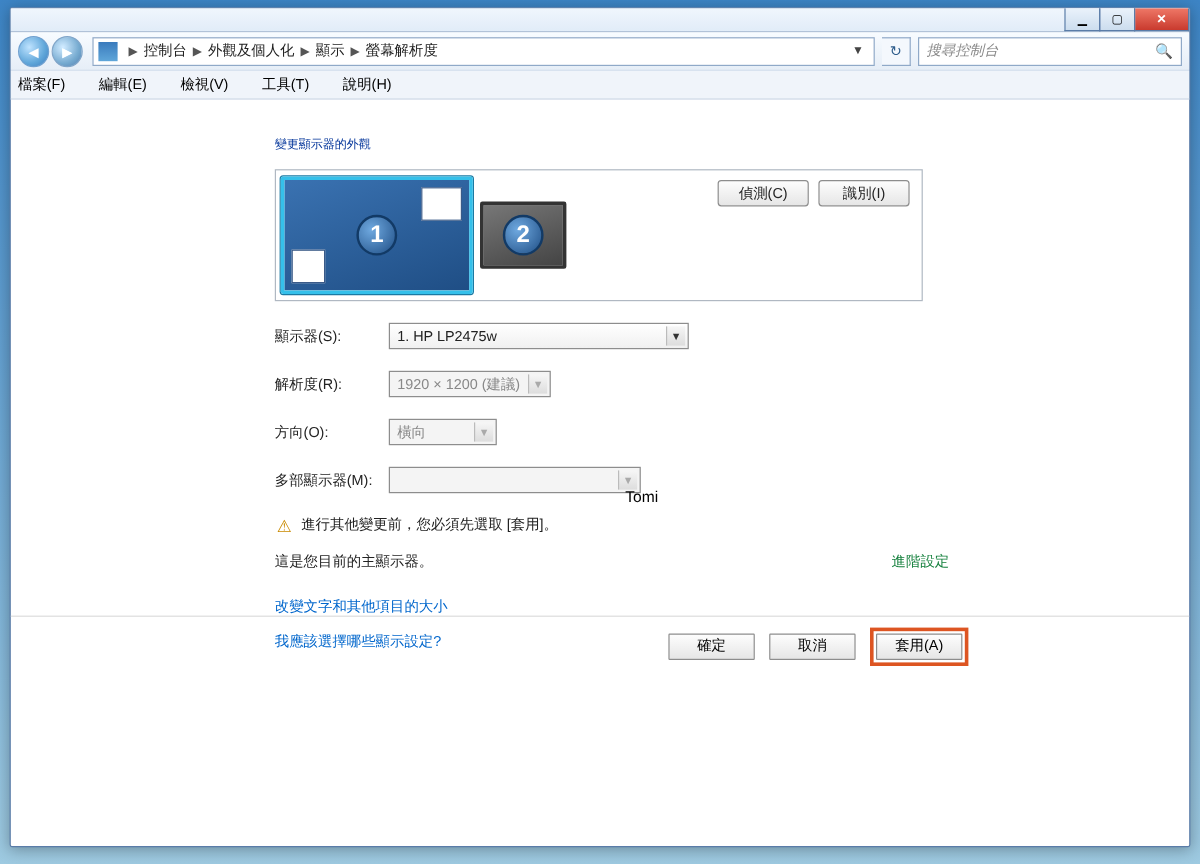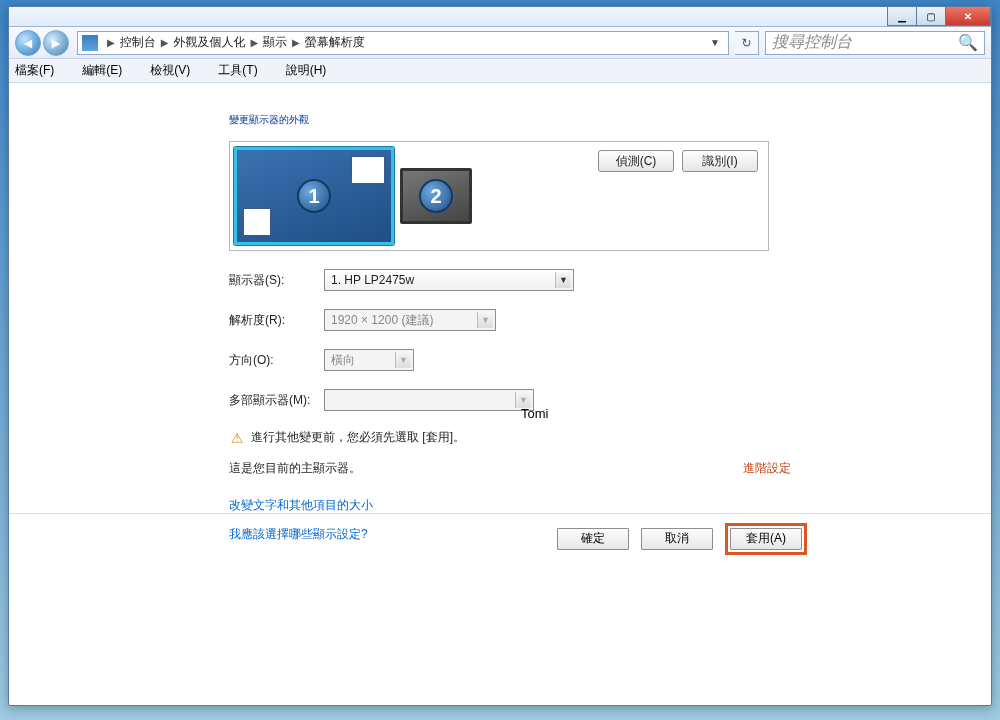--- a/index.html
+++ b/index.html
@@ -14,21 +14,21 @@
   .navbtns { display:flex; }
   .navarrow { width:26px; height:26px; border-radius:50%; background: radial-gradient(circle at 35% 35%, #bfe3ff, #5fa6d9 60%, #3a7bbd); border:1px solid #6ea0d0; display:flex; align-items:center; justify-content:center; color:#fff; font-size:14px; margin-right:2px;}
   .navarrow.dim { filter: grayscale(.3) brightness(1.05);}
   .addrbar { flex:1; height:24px; background:#fff; border:1px solid #8fa9c8; display:flex; align-items:center; font-size:12px; padding:0 4px; }
   .addrbar .icon-cp { width:16px; height:16px; background: linear-gradient(#3a7bbd,#5fa6d9); margin-right:4px;}
   .crumb { display:flex; align-items:center; color:#222;}
   .crumb span.sep { margin: 0 5px; color:#555; font-size:10px;}
   .addr-drop { margin-left:auto; display:flex; align-items:center;}
   .addr-drop div { width:18px; text-align:center; color:#444; font-size:10px; }
   .refresh { width:24px; height:24px; border:1px solid #8fa9c8; border-left:none; background:#f4f8fd; display:flex; align-items:center; justify-content:center; color:#2e5d8c; font-size:12px;}
-  .search { width:220px; height:24px; border:1px solid #8fa9c8; background:#fff; display:flex; align-items:center; padding:0 6px; font-size:16px; color:#888; font-style:italic;}
+  .search { width:220px; height:24px; border:1px solid #8fa9c8; background:#fff; display:flex; align-items:center; padding:0 6px; font-size:12px; color:#888; font-style:italic;}
   .search .sicon { margin-left:auto; color:#2e5d8c; font-style:normal;}
   .menubar { height:24px; background:#f0f4fa; border-bottom:1px solid #d0dae6; display:flex; align-items:center; font-size:12px; padding:0 6px; gap:28px;}
   .content { position:relative; padding: 30px 0 0 220px; font-size:12px; color:#222;}
   .heading { font-size:10px; color:#003399; margin-bottom:14px;}
   .displaybox { width:540px; height:110px; border:1px solid #b0b8c2; background:#fff; position:relative; display:flex; align-items:center; padding:4px;}
   .mon-arrange { display:flex; align-items:center; height:100%; }
   .mon { border-radius:2px; display:flex; align-items:center; justify-content:center; position:relative;}
   .mon1 { width:160px; height:98px; background: linear-gradient(160deg,#3a72b1,#1f4e85); border:3px solid #35c0ea; box-shadow:0 0 0 1px #1b7aa3;}
   .mon1 .wsim { position:absolute; right:6px; top:6px; width:34px; height:28px; background:#fff; border:1px solid #3a5a88;}
   .mon1 .wsim2 { position:absolute; left:6px; bottom:6px; width:28px; height:28px; background:#fff; border:1px solid #3a5a88;}
@@ -39,21 +39,21 @@
   .winbtn { width:76px; height:22px; font-size:12px; background: linear-gradient(#fdfdfd,#e6e6e6); border:1px solid #8d8d8d; border-radius:3px; display:flex; align-items:center; justify-content:center; cursor:default;}
   .formrow { display:flex; align-items:center; margin-top:18px;}
   .formrow .lbl { width:95px; }
   .combo { height:22px; background: linear-gradient(#fff,#f0f0f0); border:1px solid #8d8d8d; display:flex; align-items:center; padding:0 6px; font-size:12px; position:relative;}
   .combo.disabled { color:#888; background:#f4f4f4;}
   .combo .dd { position:absolute; right:2px; top:2px; bottom:2px; width:16px; background:linear-gradient(#f6f6f6,#ddd); border-left:1px solid #bbb; display:flex; align-items:center; justify-content:center; font-size:9px; color:#333;}
   .combo.disabled .dd { color:#aaa;}
   .warnrow { margin-top:18px; display:flex; align-items:center; gap:6px;}
   .warnrow .wicon { width:16px; height:16px; display:inline-flex; align-items:center; justify-content:center; color:#c98a00; font-size:14px;}
   .primrow { margin-top:14px; display:flex; align-items:center;}
-  .primrow .adv { margin-left:auto; margin-right:200px; color:#c2410c;}
+  .primrow .adv { margin-left:auto; margin-right:200px; color:#15803d;}
   .linkrow { color:#0066cc; margin-top:20px;}
   .linkrow2 { color:#0066cc; margin-top:12px;}
   .btnbar { position:absolute; left:0; right:0; top:506px; border-top:1px solid #ddd; height:50px; display:flex; align-items:center; justify-content:flex-start; padding-left:548px; gap:12px;}
   .mainbtn { width:72px; height:22px; background: linear-gradient(#fdfdfd,#e6e6e6); border:1px solid #8d8d8d; border-radius:1px; font-size:12px; display:flex; align-items:center; justify-content:center;}
   .applybox { border:3px solid #d52; padding:2px;}
   .watermark { position:absolute; left:512px; top:399px; font-family: Liberation Sans, sans-serif; font-size:13px; color:#000;}
 </style>
 </head>
 <body>
 
@@ -124,21 +124,21 @@
     <div class="formrow">
       <div class="lbl">顯示器(S):</div>
       <div class="combo" style="width:250px">
         <span>1. HP LP2475w</span>
         <div class="dd">▼</div>
       </div>
     </div>
 
     <div class="formrow">
       <div class="lbl">解析度(R):</div>
-      <div class="combo disabled" style="width:172px">
+      <div class="combo disabled" style="width:135px">
         <span>1920 × 1200 (建議)</span>
         <div class="dd">▼</div>
       </div>
     </div>
 
     <div class="formrow">
       <div class="lbl">方向(O):</div>
       <div class="combo disabled" style="width:90px">
         <span>橫向</span>
         <div class="dd">▼</div>

